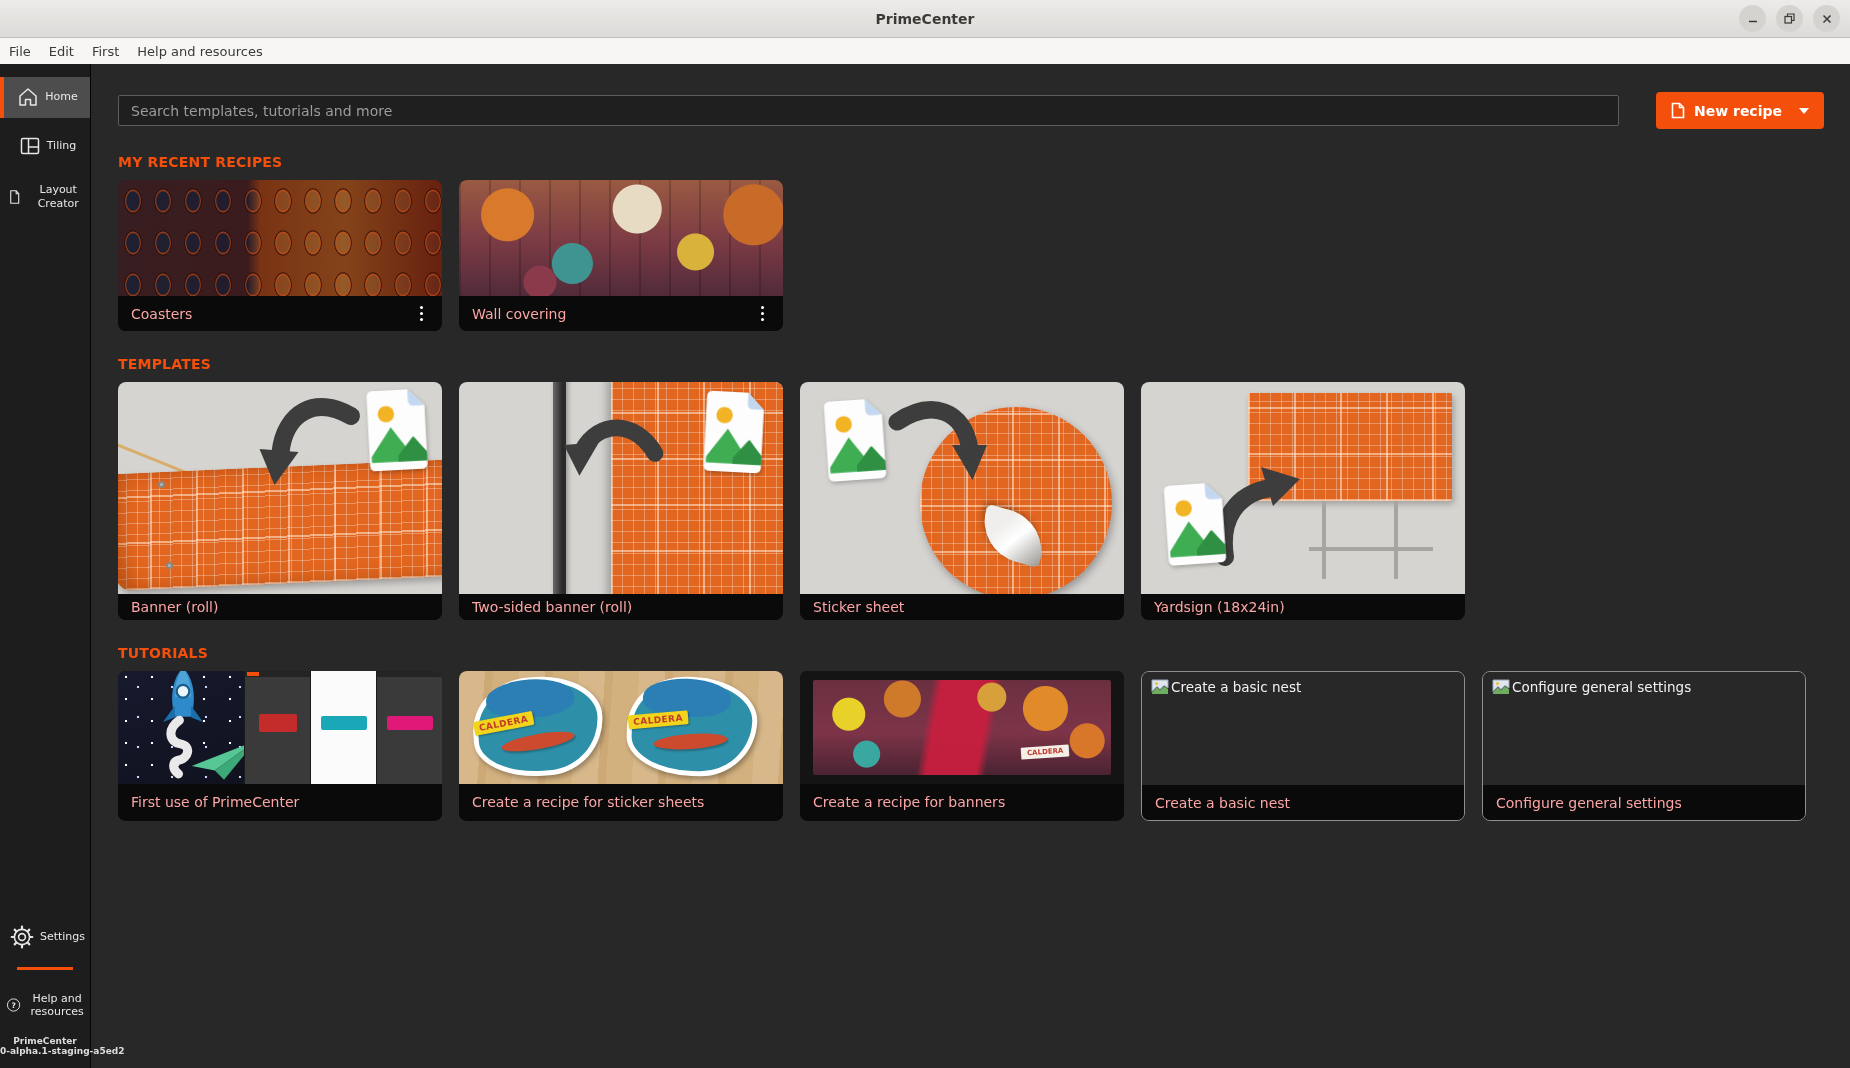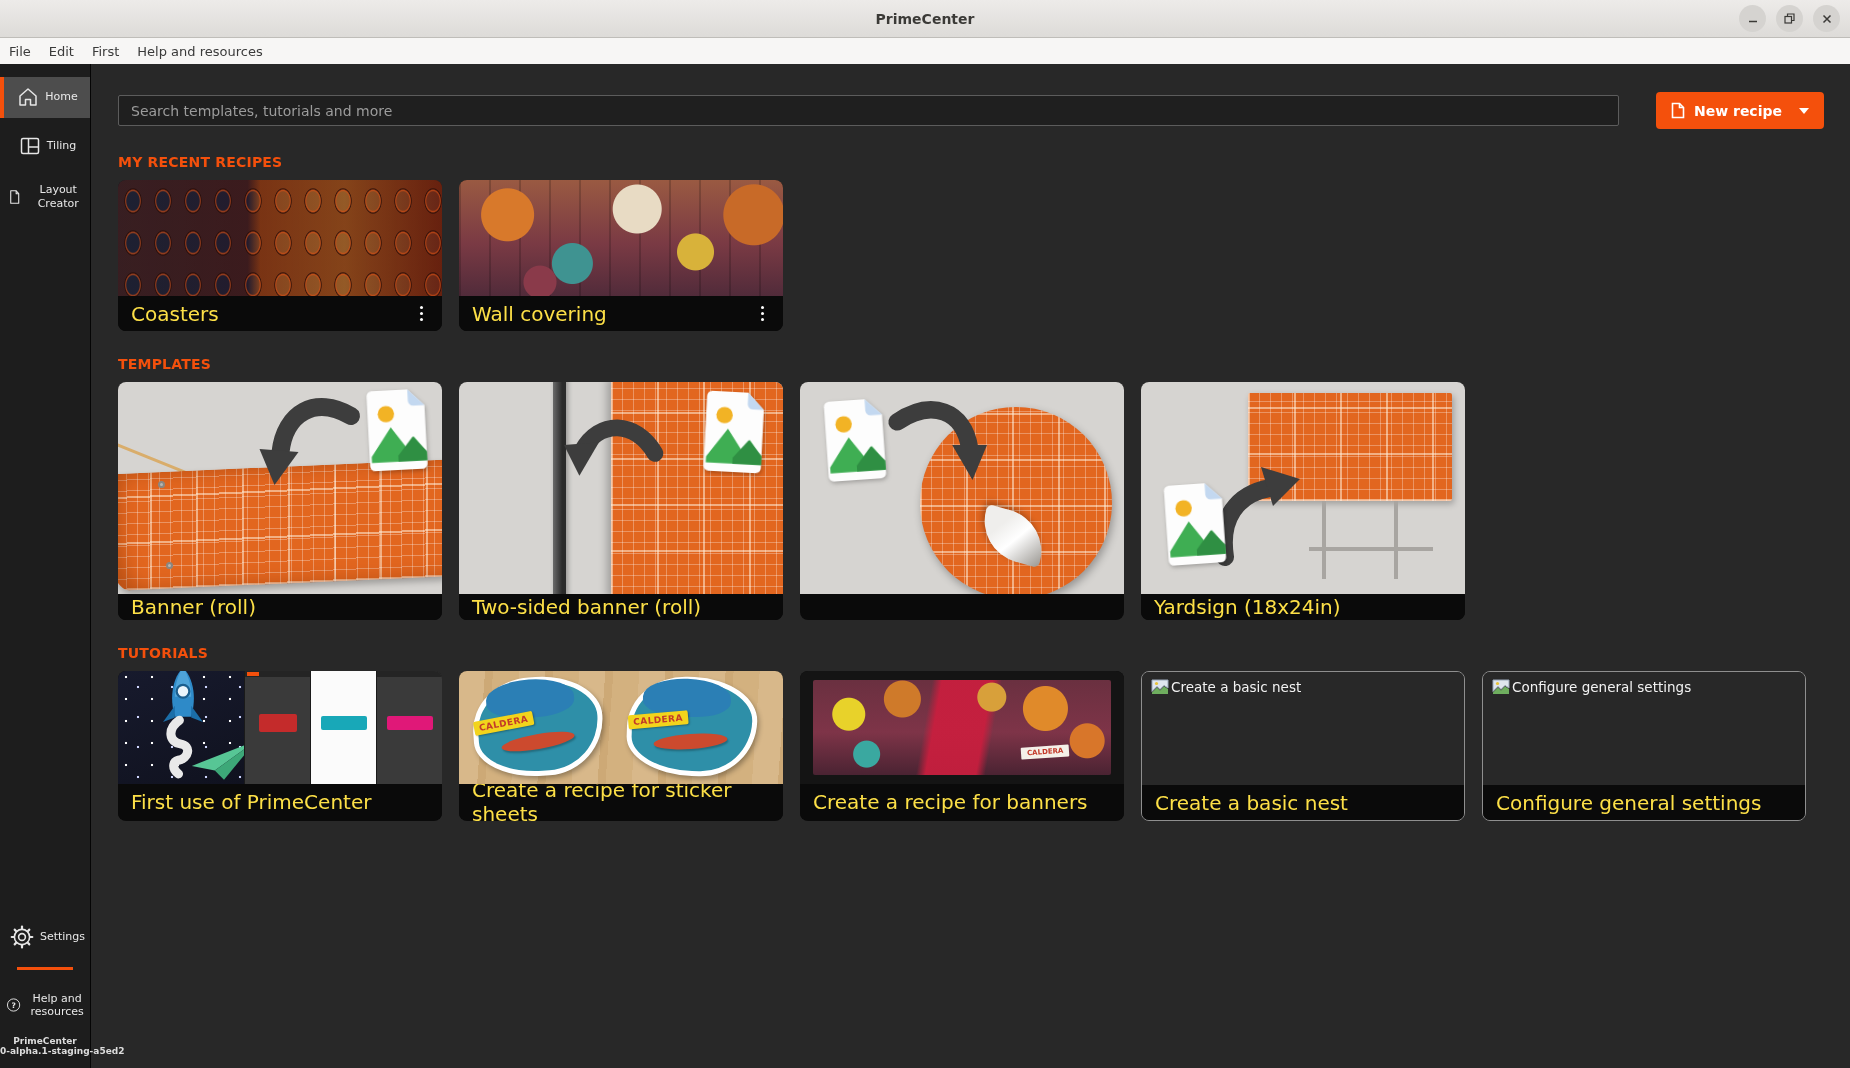--- a/index.html
+++ b/index.html
@@ -51,21 +51,21 @@
 
   .cards-row { display:flex; gap:17px; }
   .card { width:324px; border-radius:8px; overflow:hidden; background:#0a0a0a; cursor:pointer; flex-shrink:0; }
   .card-thumb { position:relative; overflow:hidden; }
   .recipe .card-thumb { height:116px; }
   .template .card-thumb { height:212px; background:#d6d4d1; }
   .tutorial .card-thumb { height:113px; }
   .card-footer { height:35px; background:#0a0a0a; display:flex; align-items:center;
                  justify-content:space-between; padding:0 13px; }
   .template .card-footer { height:26px; }
-  .card-footer .label { color:#fde047; font-size:20px; }
+  .card-footer .label { color:#fca5a5; font-size:14px; }
   .kebab { display:flex; flex-direction:column; gap:2.5px; padding:4px 6px; cursor:pointer; }
   .kebab i { width:3.5px; height:3.5px; border-radius:50%; background:#fff; }
 
   
   .thumb-coasters {
     background-image:
       radial-gradient(ellipse 13px 19px at center, rgba(10,10,25,.30) 0 48%, rgba(190,70,20,.75) 56%, rgba(40,12,8,.9) 64%, rgba(70,20,10,.55) 70%),
       linear-gradient(90deg,#262b3d 0%,#2e2335 40%,#b85a20 44%,#d07c2c 70%,#8f3015 100%);
     background-size:30px 42px, 100% 100%;
   }
@@ -360,20 +360,23 @@
             <polygon points="56,38 80,38 70,62" fill="#3d3d3d"></polygon>
           </svg>
           <svg class="img-icon" style="top:18px; left:24px; width:62px; height:80px; transform:rotate(-4deg);" viewBox="0 0 60 78">
             <path d="M2 5 a5 5 0 0 1 5 -5 H42 L58 16 V73 a5 5 0 0 1 -5 5 H7 a5 5 0 0 1 -5 -5 Z" fill="#fdfdfd"></path>
             <path d="M42 0 L58 16 H47 a5 5 0 0 1 -5 -5 Z" fill="#c3d8f0"></path>
             <circle cx="20" cy="23" r="8" fill="#f2b325"></circle>
             <path d="M4 64 L24 36 L38 56 L46 46 L58 62 V70 H4 Z" fill="#3fae53"></path>
             <path d="M30 64 L45 46 L58 61 v9 H30 Z" fill="#2f8f43"></path>
           </svg>
         </div>
+        <div class="card-footer">
+          <span class="label">Sticker sheet</span>
+        </div>
       </div>
 
       <div class="card template">
         <div class="card-thumb">
           <div class="ys-panel grid-orange"></div>
           <div class="ys-leg" style="left:56%;"></div>
           <div class="ys-leg" style="left:78%;"></div>
           <div class="ys-cross"></div>
           <svg class="arrow-svg" style="left:13%; bottom:6%; width:150px; height:150px;" viewBox="0 0 100 100">
             <path d="M28 84 C24 58 36 42 58 38" fill="none" stroke="#3d3d3d" stroke-width="12" stroke-linecap="round"></path>

